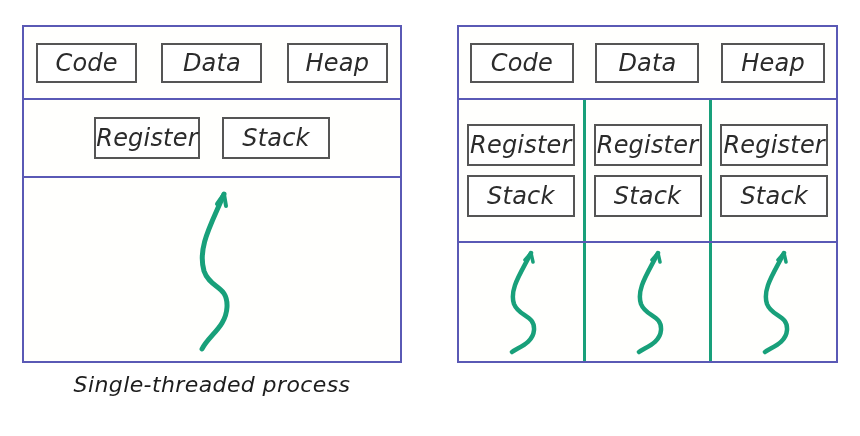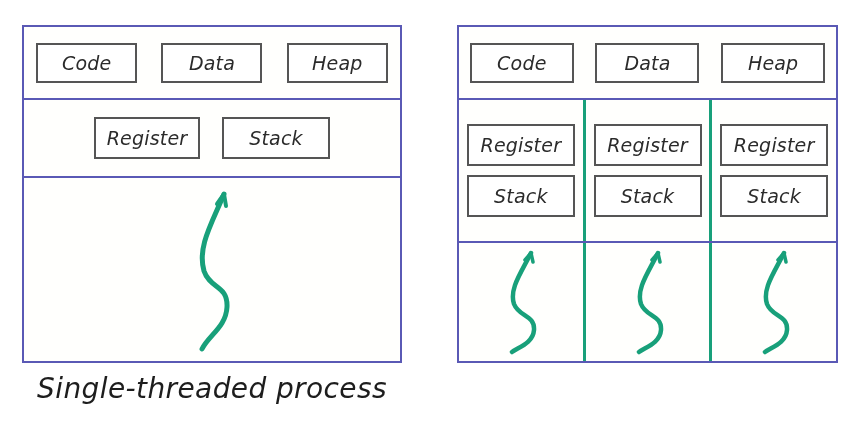--- a/index.html
+++ b/index.html
@@ -68,21 +68,21 @@
   
   .hbox {
     position: absolute;
     box-sizing: border-box;
     border: 2px solid #555555;
     background: #ffffff;
     display: flex;
     align-items: center;
     justify-content: center;
     font-family: "DejaVu Sans", sans-serif;
-    font-size: 19px;
+    font-size: 24px;
     font-style: italic;
     color: #2b2b2b;
     letter-spacing: 0.2px;
     white-space: nowrap;
   }
 
   
   .mem-row {
     position: absolute;
     top: 50%;
@@ -161,21 +161,21 @@
   }
 
   
   .thread-svg { display: block; overflow: visible; }
 
   
   .caption {
     position: absolute;
     text-align: center;
     font-family: "DejaVu Sans", sans-serif;
-    font-size: 28px;
+    font-size: 22px;
     font-style: italic;
     color: #1d1d1d;
     letter-spacing: 0.4px;
     white-space: nowrap;
   }
   #single-caption {
     left: 22px;
     width: 380px;
     top: 372px;
   }

